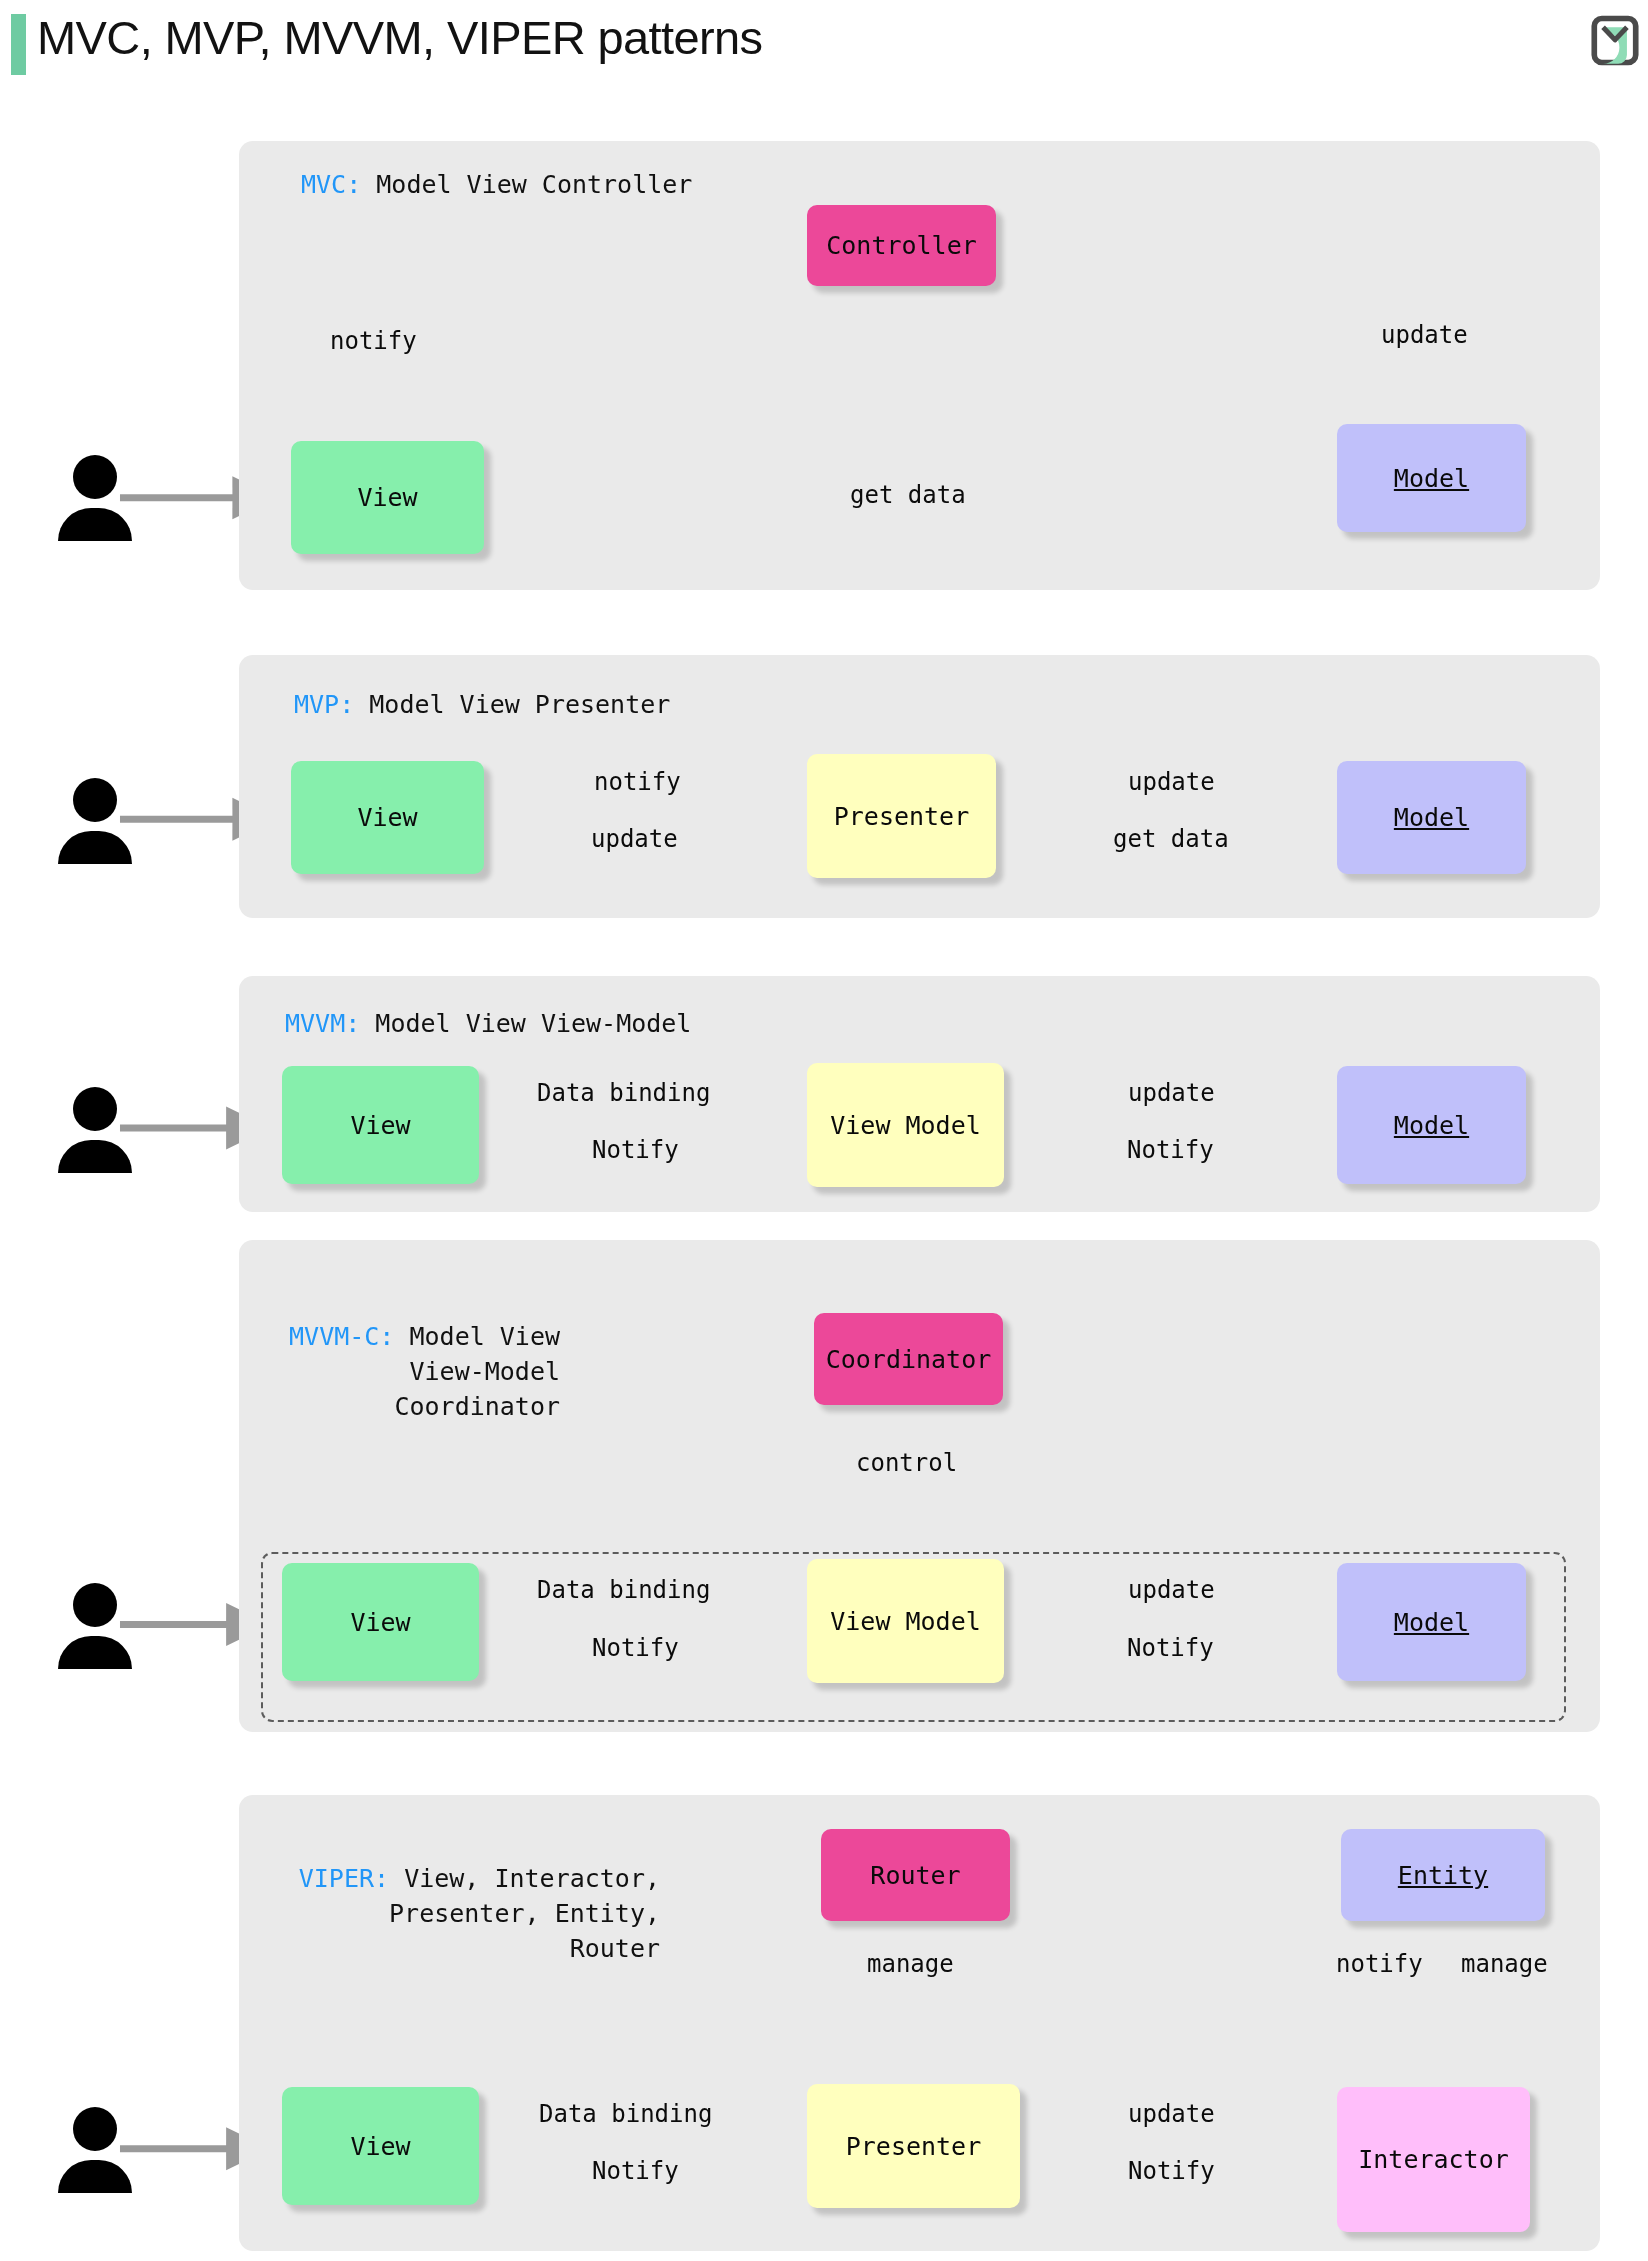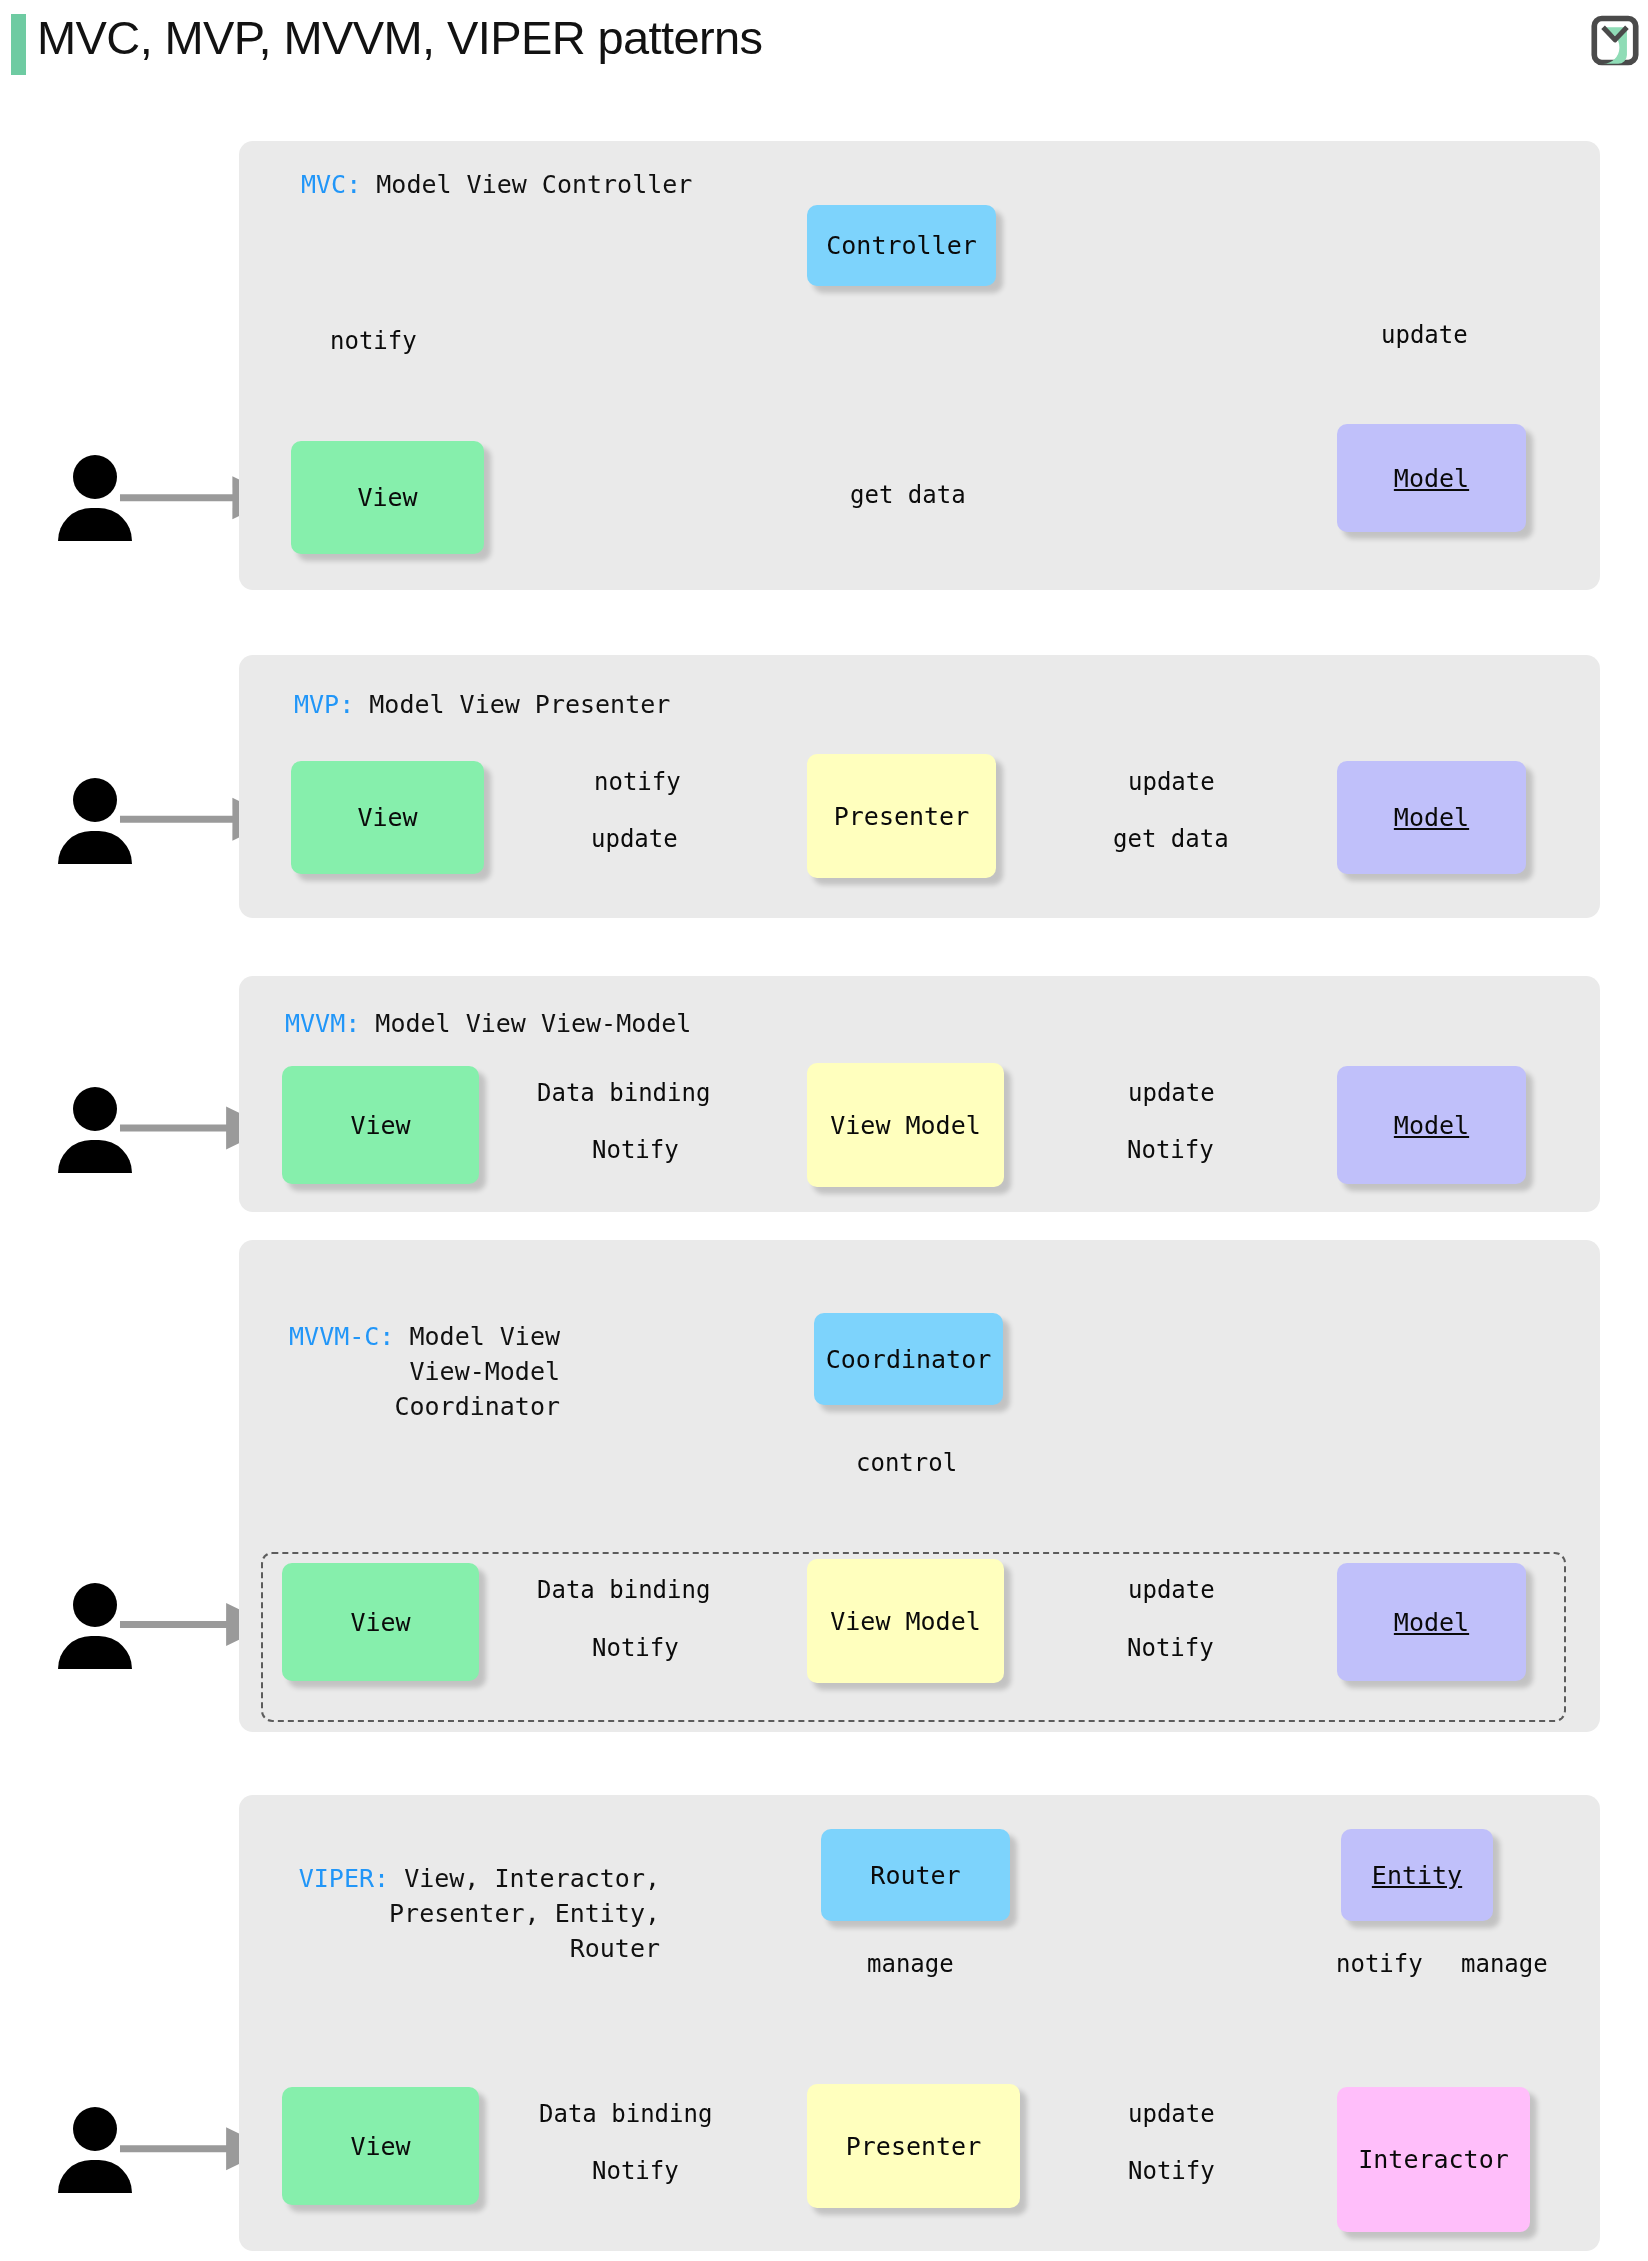--- a/index.html
+++ b/index.html
@@ -67,21 +67,21 @@
   .node {
     position: absolute;
     border-radius: 10px;
     display: flex; align-items: center; justify-content: center;
     font-size: 25px; color: #0a0a0a;
     box-shadow: 6.3px 6.3px 5.7px rgba(0,0,0,0.17);
     white-space: nowrap;
   }
   .node.green  { background: #86efac; }
   .node.purple { background: #c0c0fa; text-decoration: underline; }
-  .node.pink   { background: #7dd3fc; }
+  .node.pink   { background: #ec4899; }
   .node.yellow { background: #ffffbe; }
   .node.magenta{ background: #ffbefa; }
 
   
   .user-icon { position: absolute; }
   .user-icon .head {
     position: absolute; left: 15px; top: 0;
     width: 44px; height: 44px; border-radius: 50%;
     background: #000;
   }
@@ -247,21 +247,21 @@
 <div class="edge-label" style="left:537px;  top:1578px;">Data binding</div>
 <div class="edge-label" style="left:1128px; top:1578px;">update</div>
 <div class="edge-label" style="left:592px;  top:1636px;">Notify</div>
 <div class="edge-label" style="left:1127px; top:1636px;">Notify</div>
 
 <div class="panel" style="top:1795px; height:456px;"></div>
 
 <div class="panel-title ml" style="left:268px; top:1847px; width:392px;"><span class="tag">VIPER:</span> <span>View, Interactor,</span><br><span>Presenter, Entity,</span><br><span>Router</span></div>
 
 <div class="node pink" style="left:821px; top:1829px; width:189px; height:92px;">Router</div>
-<div class="node purple" style="left:1341px; top:1829px; width:152px; height:92px;">Entity</div>
+<div class="node purple" style="left:1341px; top:1829px; width:204px; height:92px;">Entity</div>
 
 <div class="edge-label" style="left:867px; top:1952px;">manage</div>
 <div class="edge-label" style="left:1336px; top:1952px;">notify</div>
 <div class="edge-label" style="left:1461px; top:1952px;">manage</div>
 
 <div class="user-icon" style="left:58px; top:2107px; width:74px; height:86px;">
   <div class="head"></div>
   <div class="body"></div>
 </div>
 

